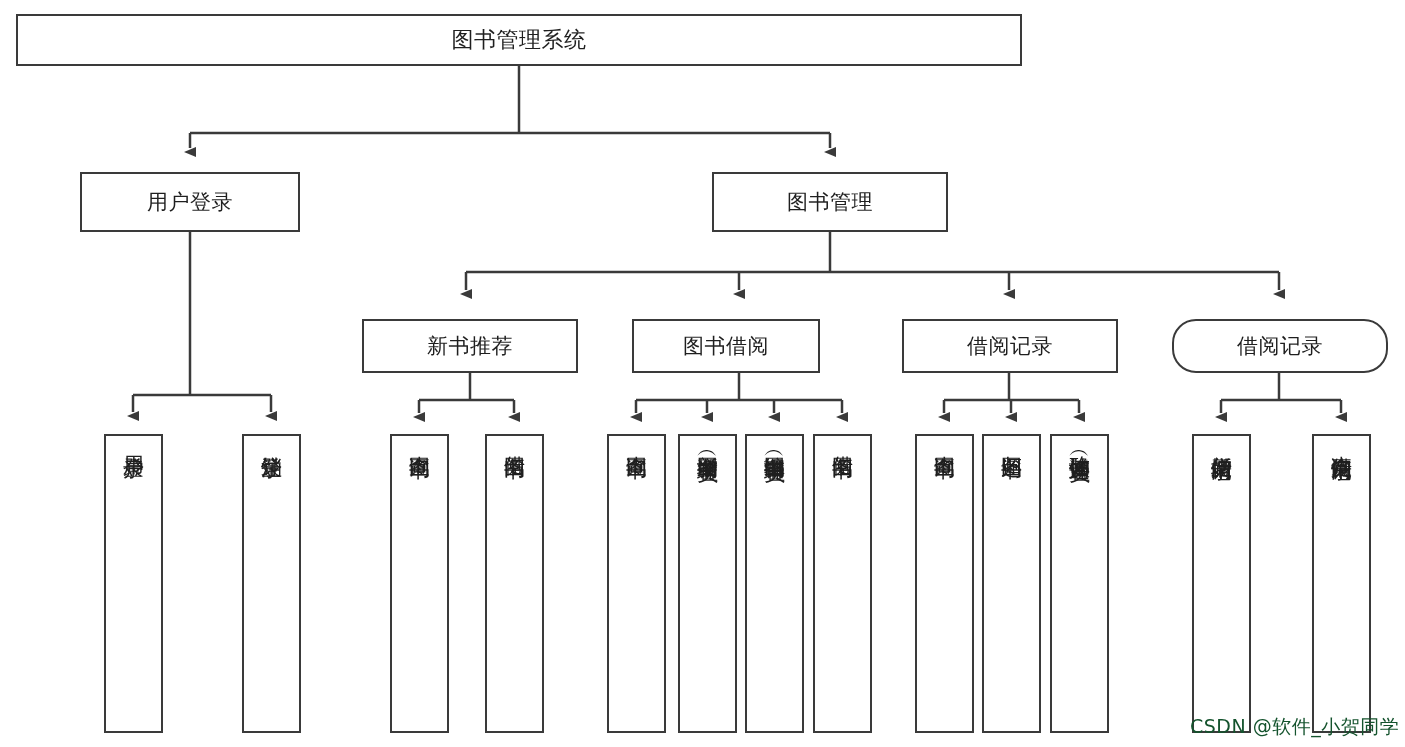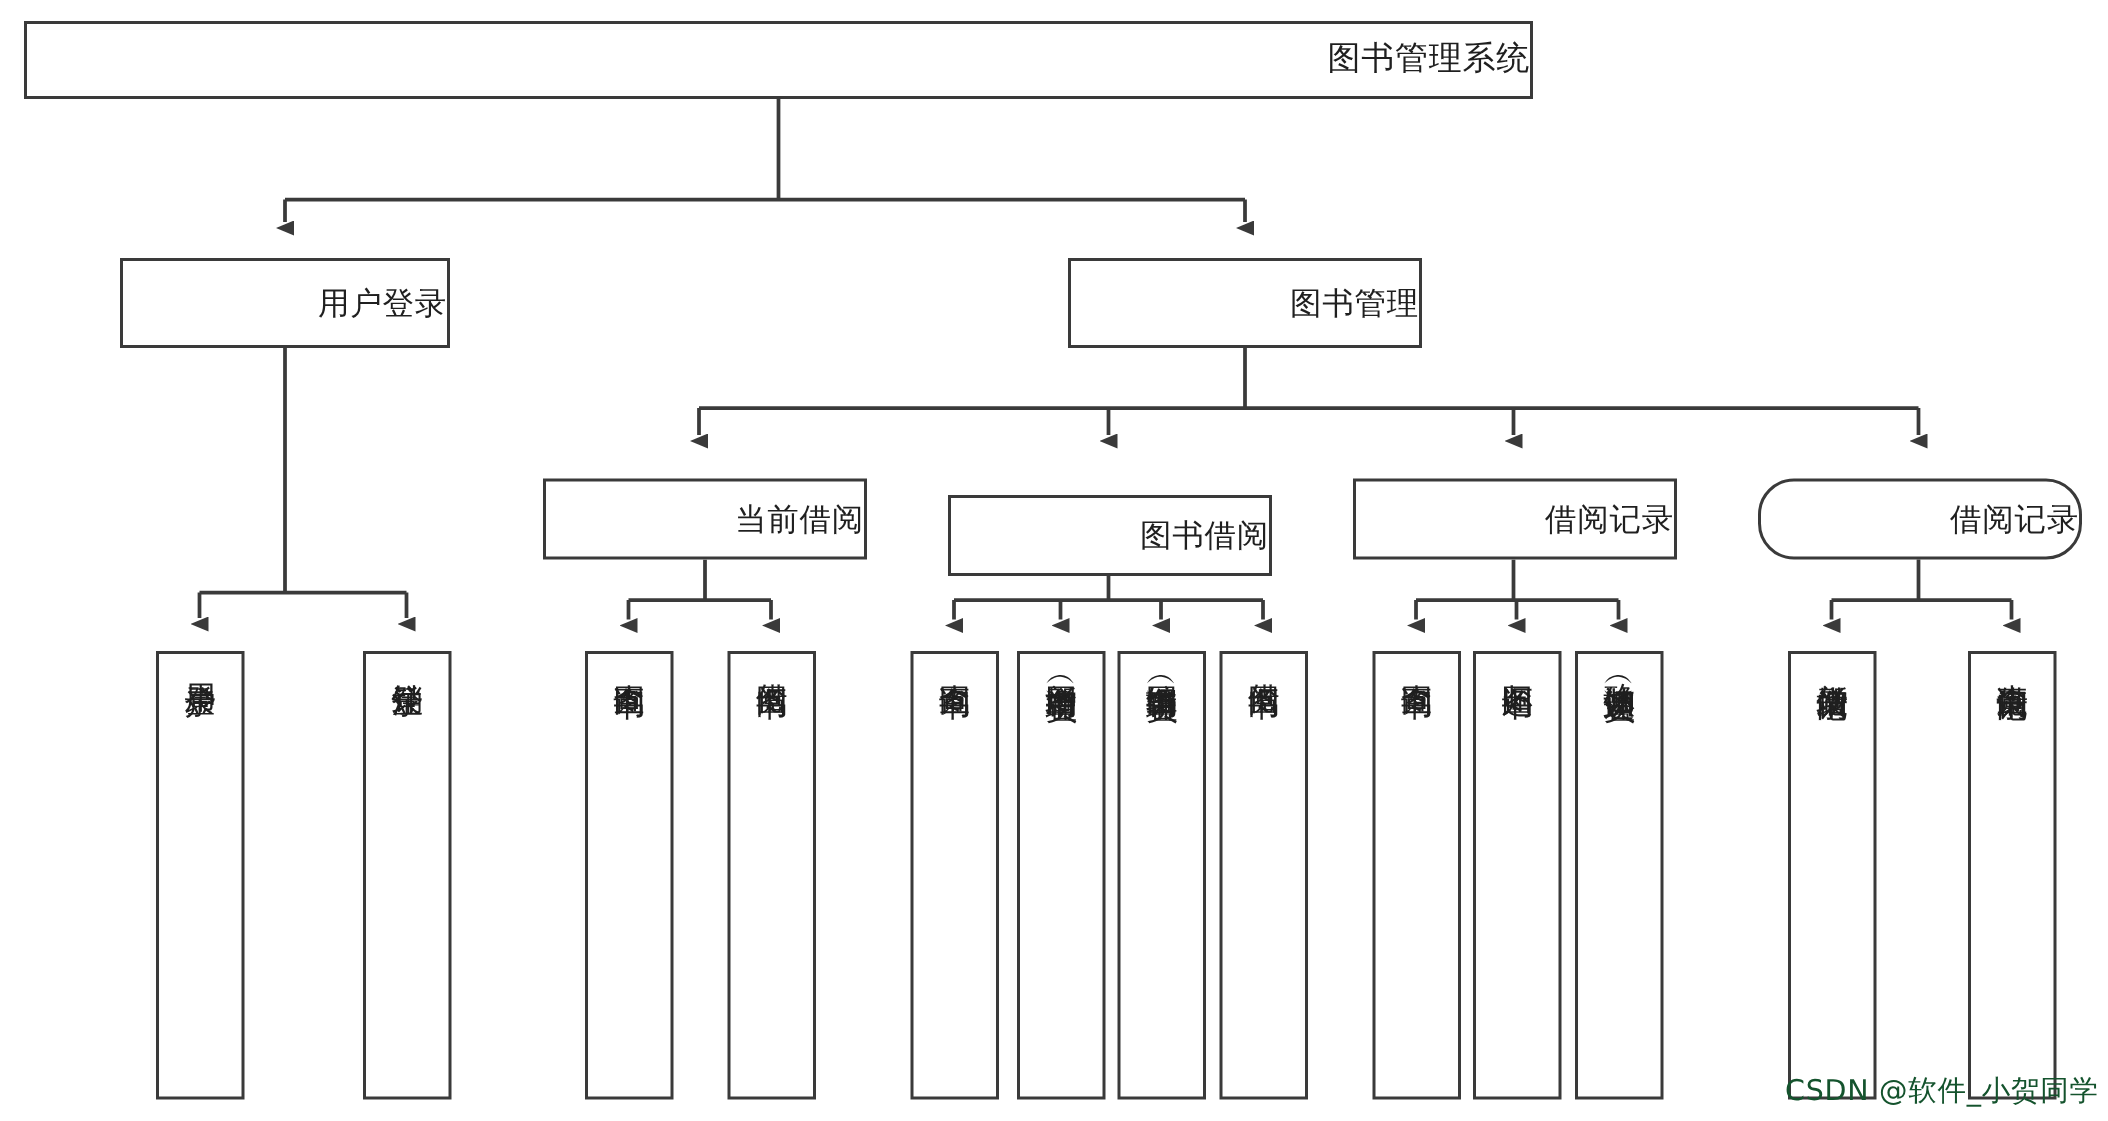--- a/index.html
+++ b/index.html
@@ -25,21 +25,21 @@
     height: 747px;
     pointer-events: none;
   }
   .node {
     position: absolute;
     box-sizing: border-box;
     border: 2px solid #3a3a3a;
     background: #ffffff;
     display: flex;
     align-items: center;
-    justify-content: flex-end;
+    justify-content: center;
     color: #1f1f1f;
   }
   .node .label {
     display: block;
     text-align: center;
     line-height: 1.18;
     letter-spacing: 0.5px;
   }
   
   .node.h .label {
@@ -129,23 +129,23 @@
   </div>
 
   <div class="node h" style="left:80px; top:172px; width:220px; height:60px;">
     <span class="label">用户登录</span>
   </div>
   <div class="node h" style="left:712px; top:172px; width:236px; height:60px;">
     <span class="label">图书管理</span>
   </div>
 
   <div class="node h" style="left:362px; top:319px; width:216px; height:54px;">
-    <span class="label">当前借阅</span>
+    <span class="label">新书推荐</span>
   </div>
-  <div class="node h" style="left:632px; top:319px; width:216px; height:54px;margin-top:11px;">
+  <div class="node h" style="left:632px; top:319px; width:188px; height:54px;">
     <span class="label">图书借阅</span>
   </div>
   <div class="node h" style="left:902px; top:319px; width:216px; height:54px;">
     <span class="label">借阅记录</span>
   </div>
   <div class="node h" style="left:1172px; top:319px; width:216px; height:54px;border-radius:24px;">
     <span class="label">借阅记录</span>
   </div>
 
   <div class="node v" style="left:104px; top:434px; width:59px; height:299px;">

